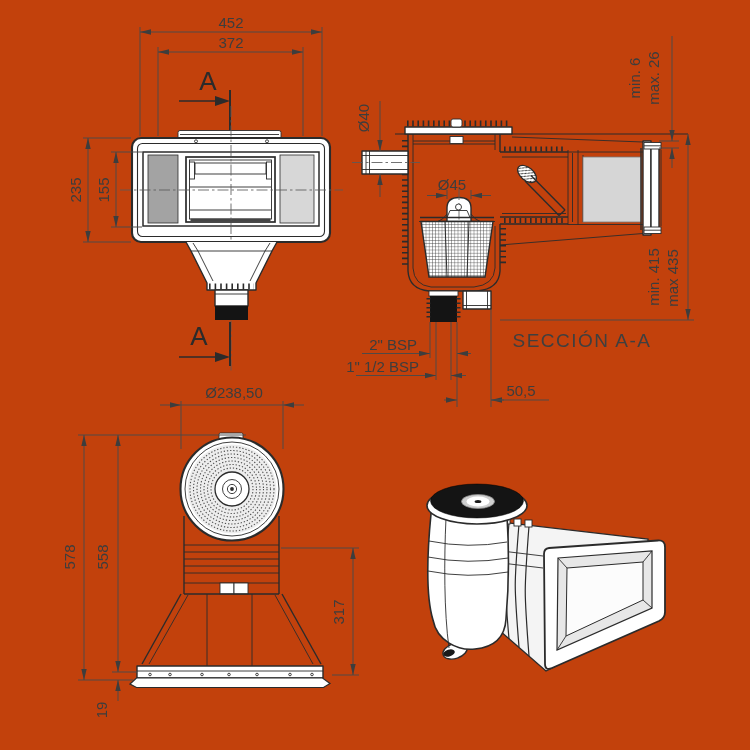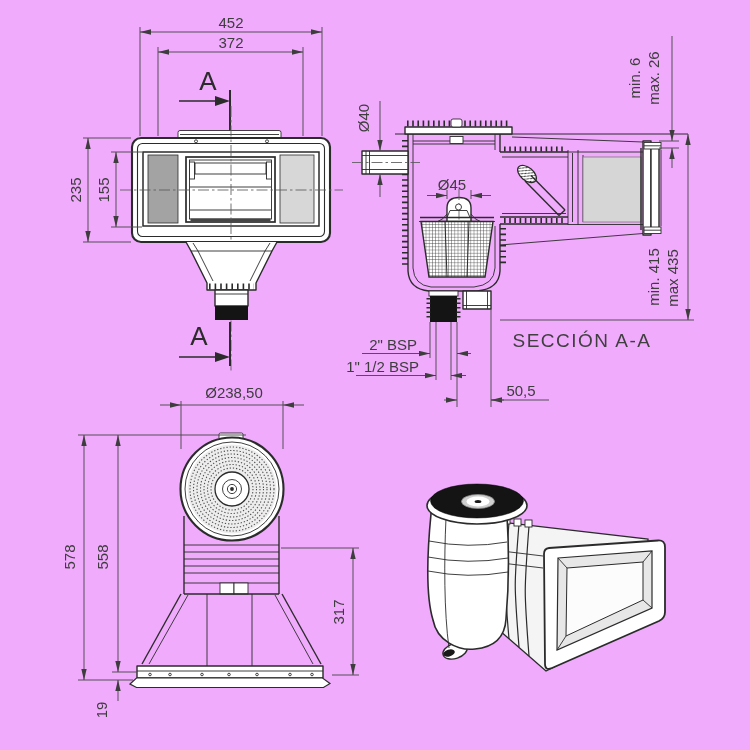--- a/index.html
+++ b/index.html
@@ -1,16 +1,16 @@
 <!DOCTYPE html>
 <html><head>
 <meta charset="utf-8">
 <style>
   html,body{margin:0;padding:0;background:#ffffff;}
-  .stage{position:relative;width:750px;height:750px;background:#f0abfc;overflow:hidden;}
+  .stage{position:relative;width:750px;height:750px;background:#c2410c;overflow:hidden;}
   svg{position:absolute;left:0;top:0;}
   text{font-family:"Liberation Sans","DejaVu Sans",sans-serif;fill:#3d3d3d;}
   .dt{font-size:15px;}
   .big{font-size:26px;fill:#2b2b2b;}
   .sec{font-size:19px;letter-spacing:1.5px;fill:#3f3f3f;}
   .o1{stroke:#2b2b2b;stroke-width:2.1;fill:none;stroke-linejoin:round;}
   .o2{stroke:#2b2b2b;stroke-width:1.4;fill:none;stroke-linejoin:round;}
   .o3{stroke:#2b2b2b;stroke-width:0.9;fill:none;}
   .fw{fill:#ffffff;}
   .dim{stroke:#4a4a4a;stroke-width:0.95;fill:none;}

